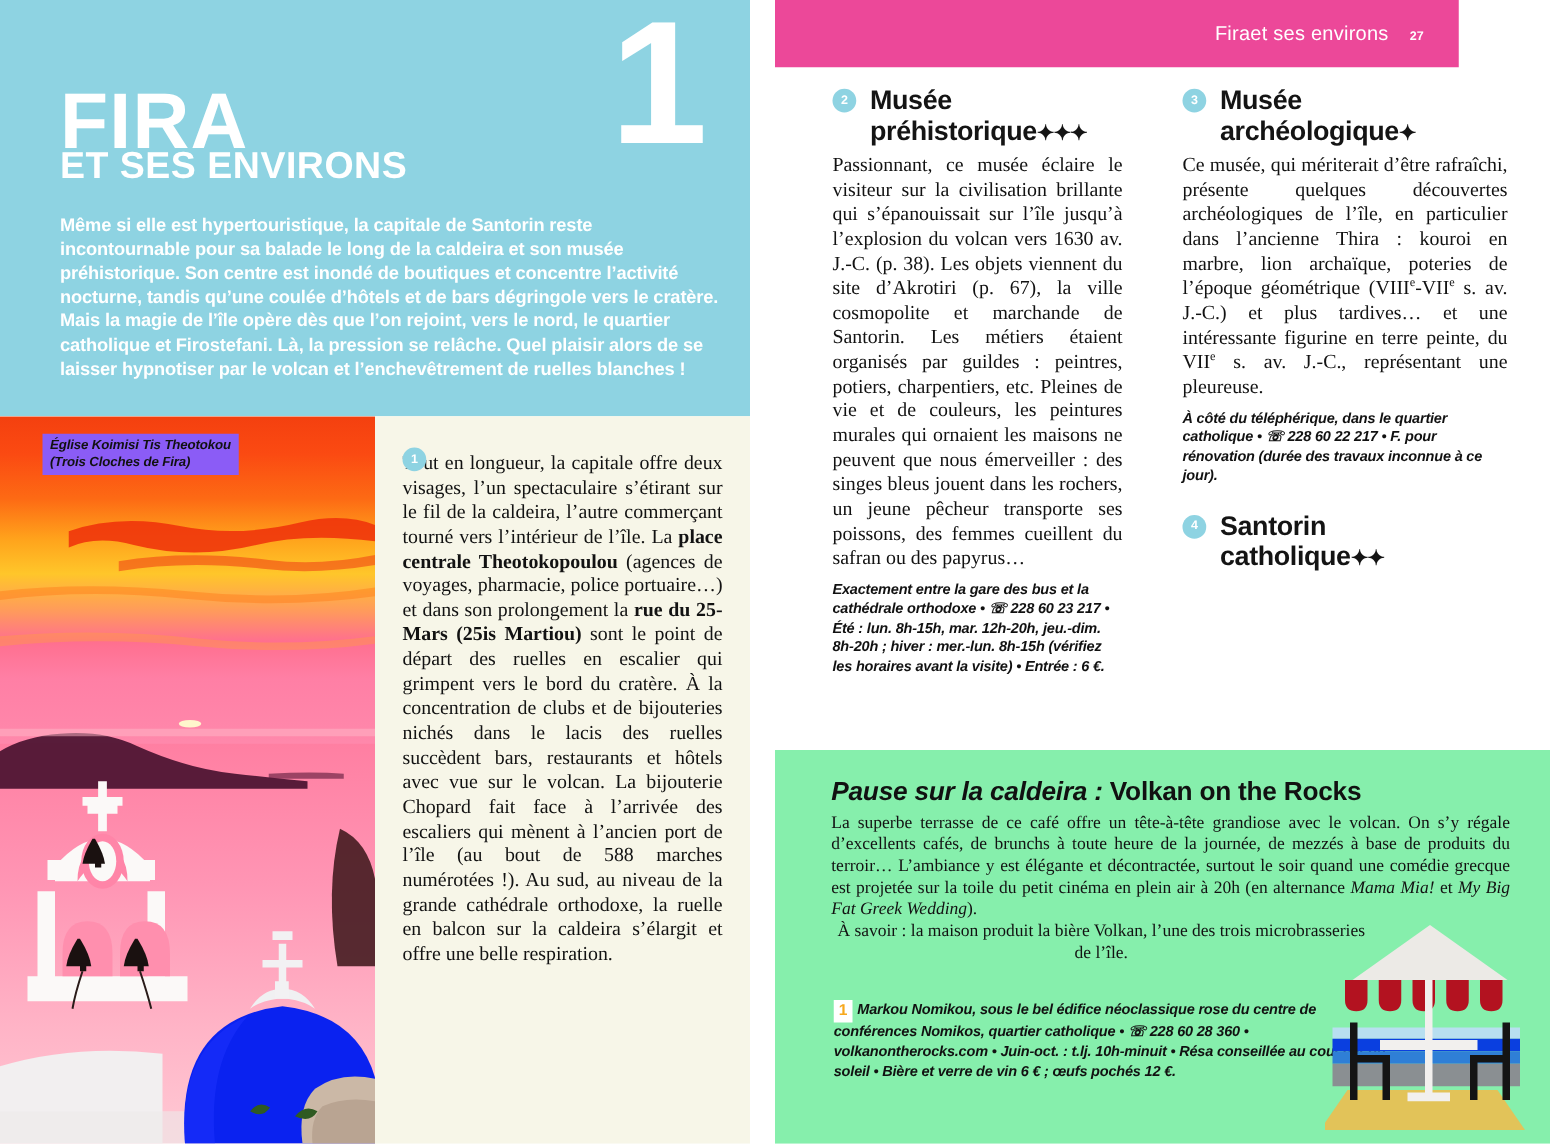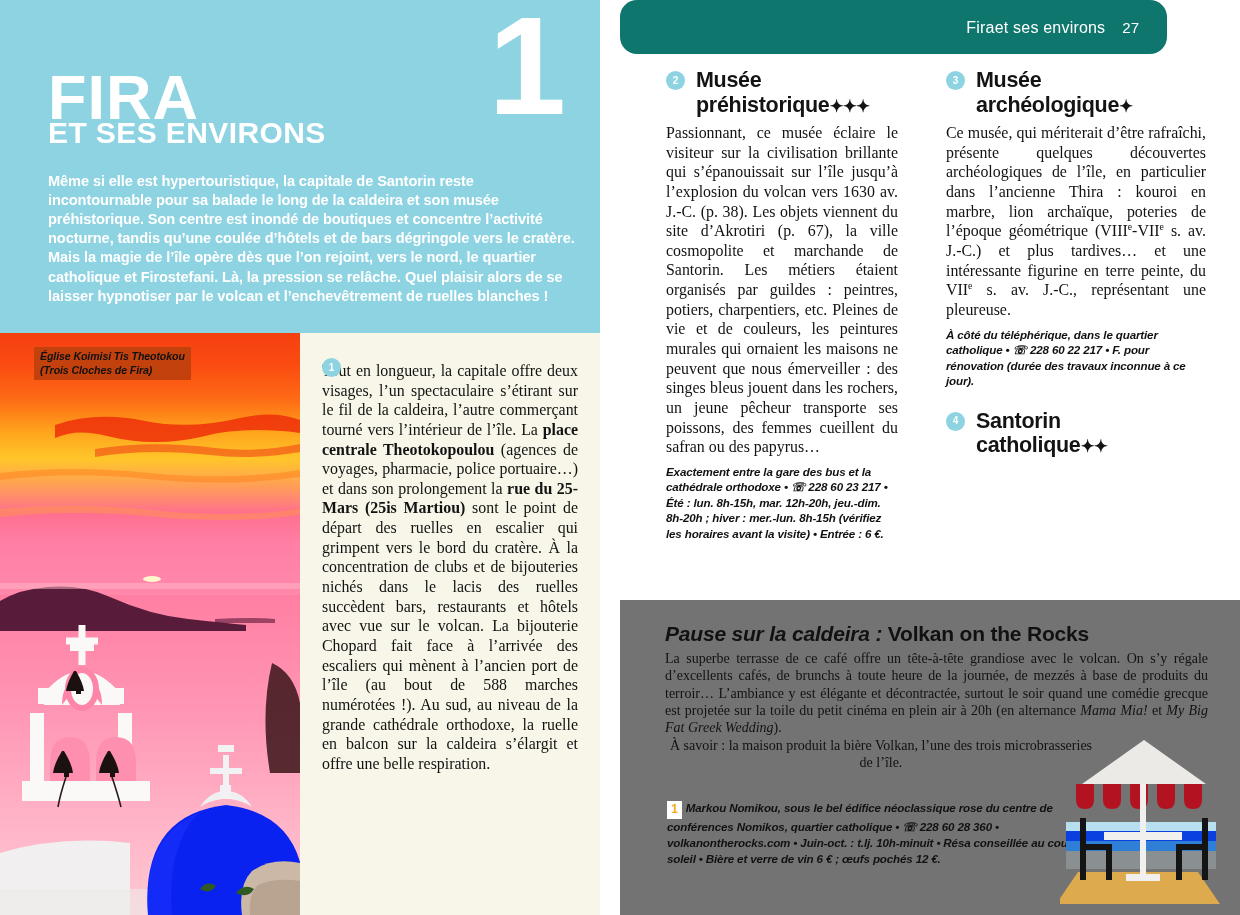--- a/index.html
+++ b/index.html
@@ -63,47 +63,46 @@
     font-size: 14.6px;
     line-height: 1.31;
     letter-spacing: -0.1px;
   }
 
   
   .topbar {
     position: absolute;
     left: 620px; top: 0;
     width: 547px; height: 54px;
-    background: #0f766e;
-    border-radius: 17px;
+    background: #ec4899;
   }
   .topbar-inner {
     position: absolute;
     right: 28px; top: 28px;
     transform: translateY(-50%);
     display: flex;
     align-items: baseline;
     gap: 17px;
     color: #ffffff;
   }
   .topbar-title { font-size: 16px; font-weight: 400; letter-spacing: 0.2px; }
-  .topbar-page  { font-size: 15px; font-weight: normal; }
+  .topbar-page  { font-size: 10px; font-weight: bold; }
 
   
   .photo {
     position: absolute;
     left: 0; top: 333px;
     width: 300px; height: 582px;
     overflow: hidden;
   }
   .photo svg { display: block; width: 300px; height: 582px; }
   .photo-caption {
     position: absolute;
     left: 34px; top: 14px;
-    background: #c2410c;
+    background: #8b5cf6;
     color: #111111;
     font-size: 10.6px;
     font-weight: bold;
     font-style: italic;
     line-height: 1.28;
     padding: 3px 6px 3px 6px;
     white-space: pre-line;
     letter-spacing: -0.1px;
   }
 
@@ -183,21 +182,21 @@
     color: #111111;
     letter-spacing: -0.15px;
     margin-top: 7px;
   }
 
   
   .pause {
     position: absolute;
     left: 620px; top: 600px;
     width: 620px; height: 315px;
-    background: #737373;
+    background: #86efac;
     overflow: hidden;
   }
   .pause-head {
     position: absolute;
     left: 45px; top: 22px;
     width: 540px;
     font-size: 21px;
     color: #111111;
     line-height: 1.1;
     letter-spacing: -0.2px;

